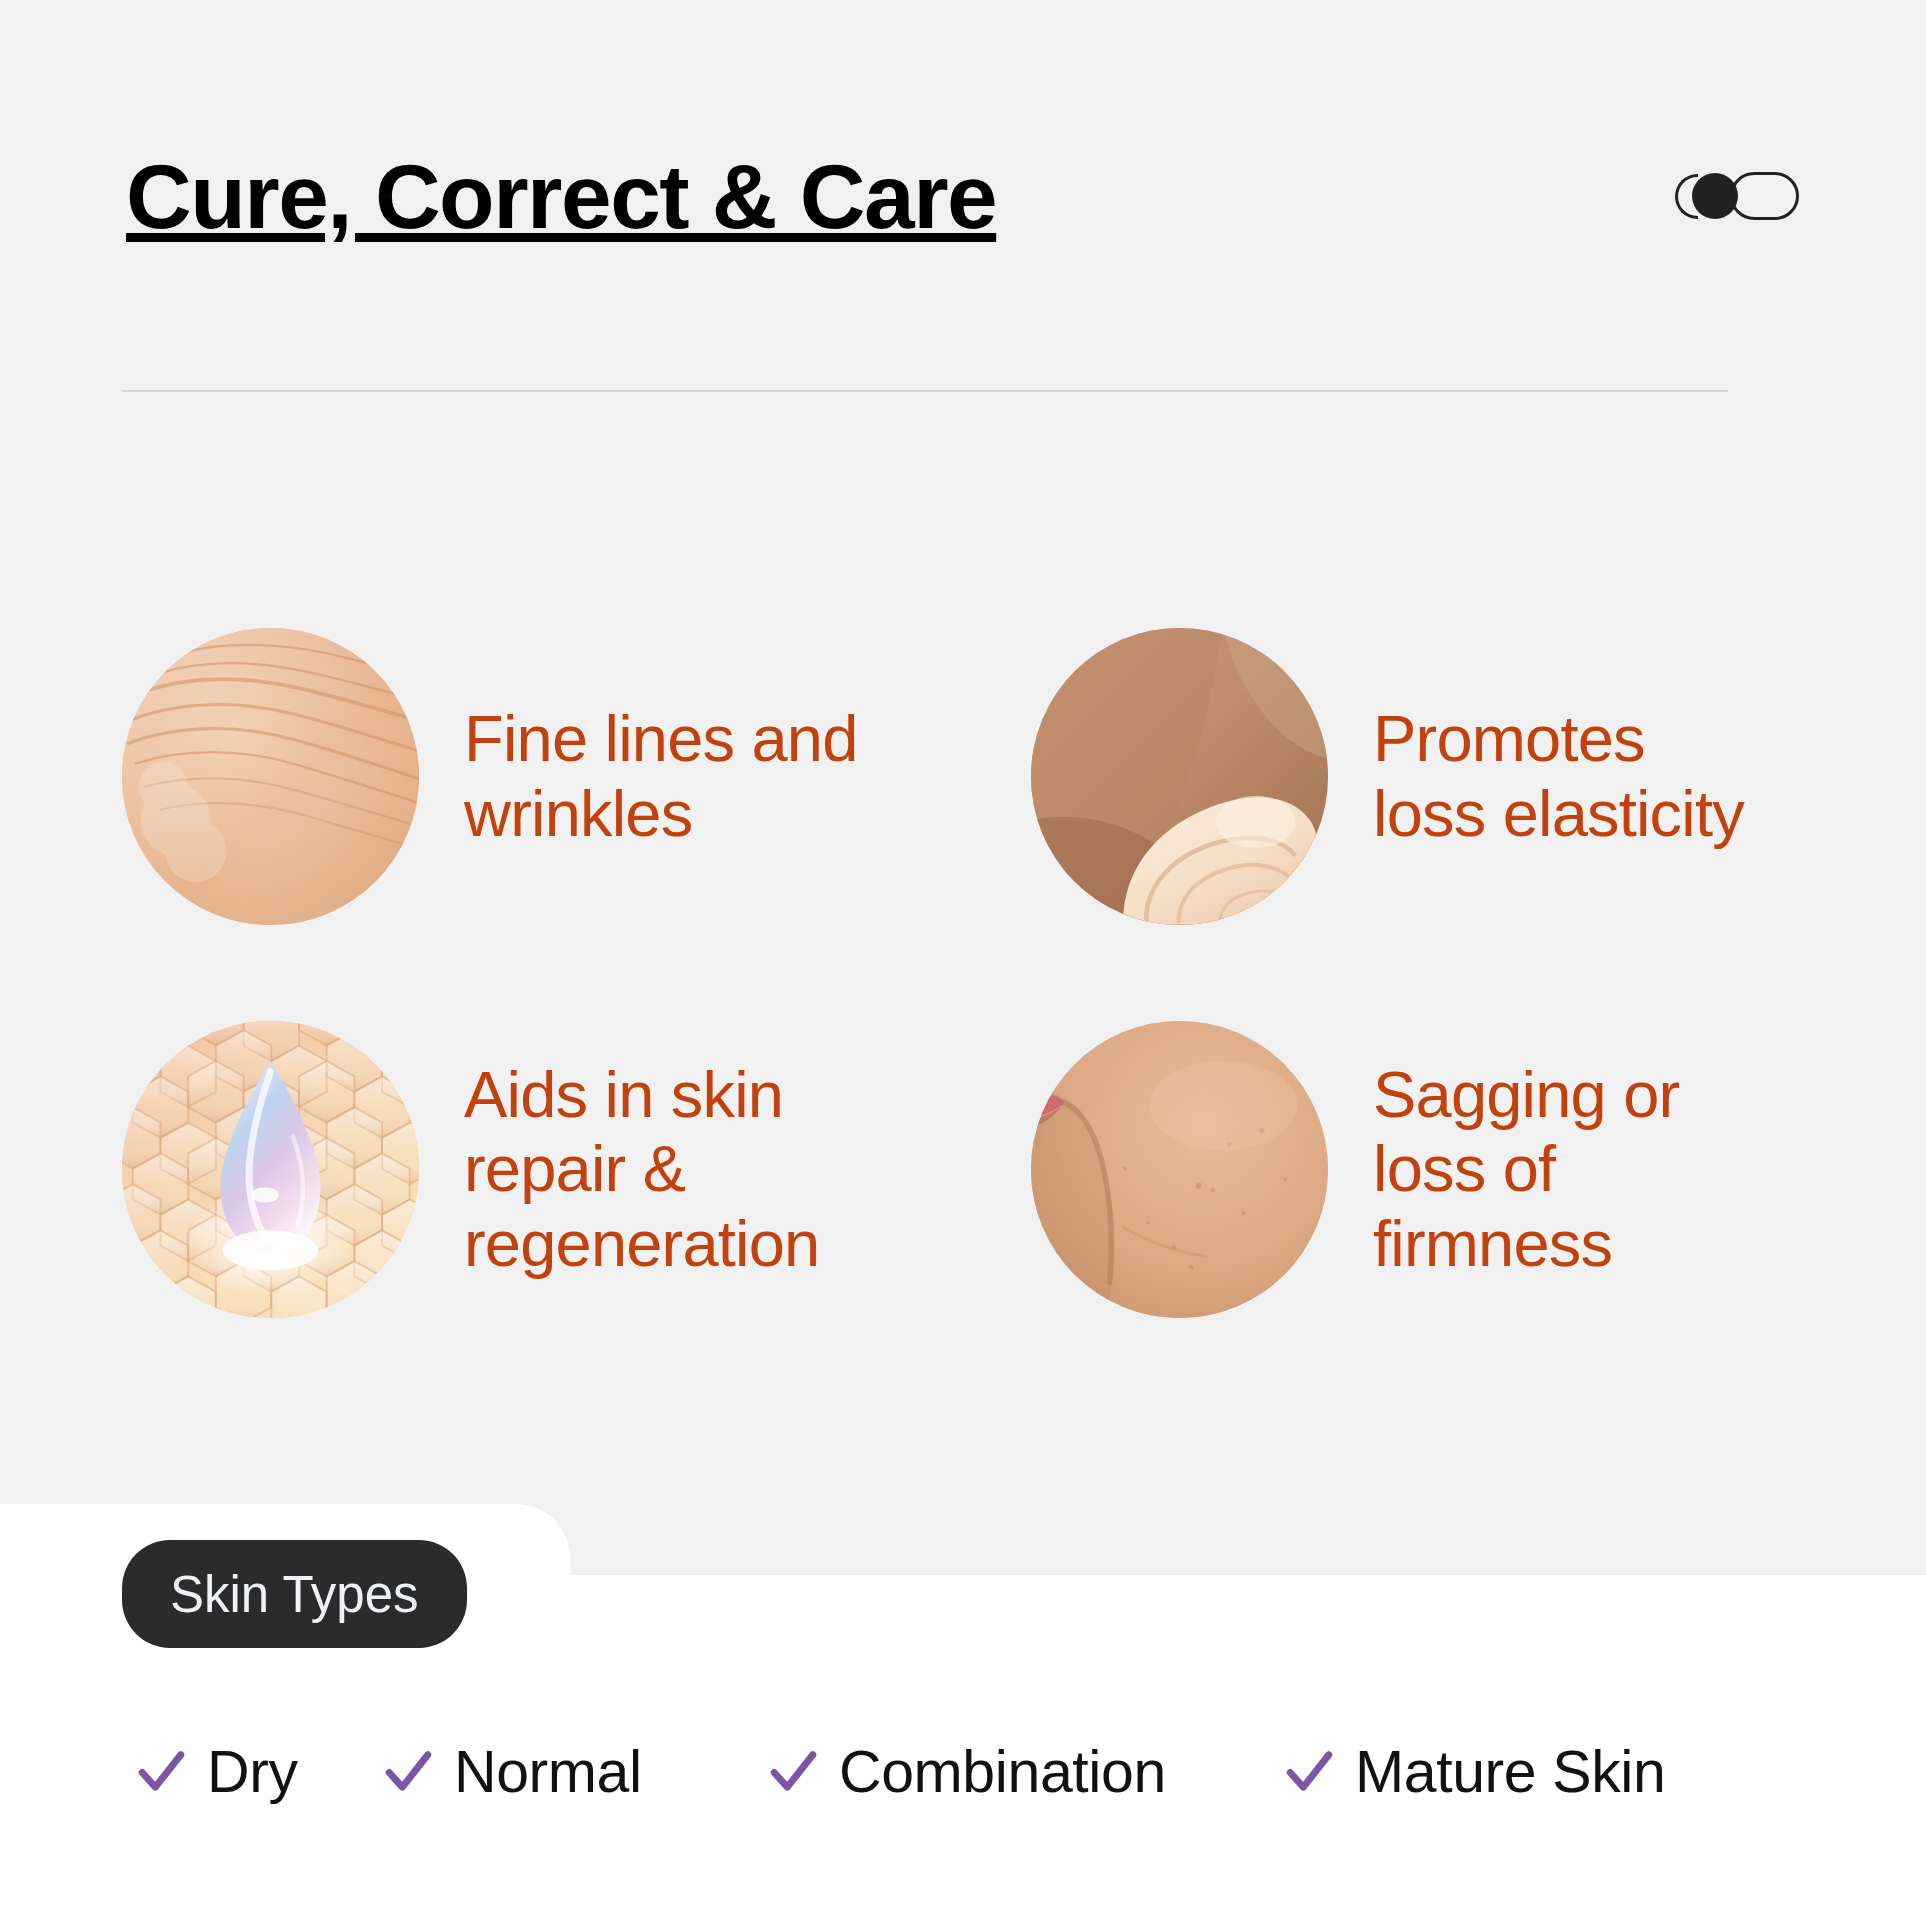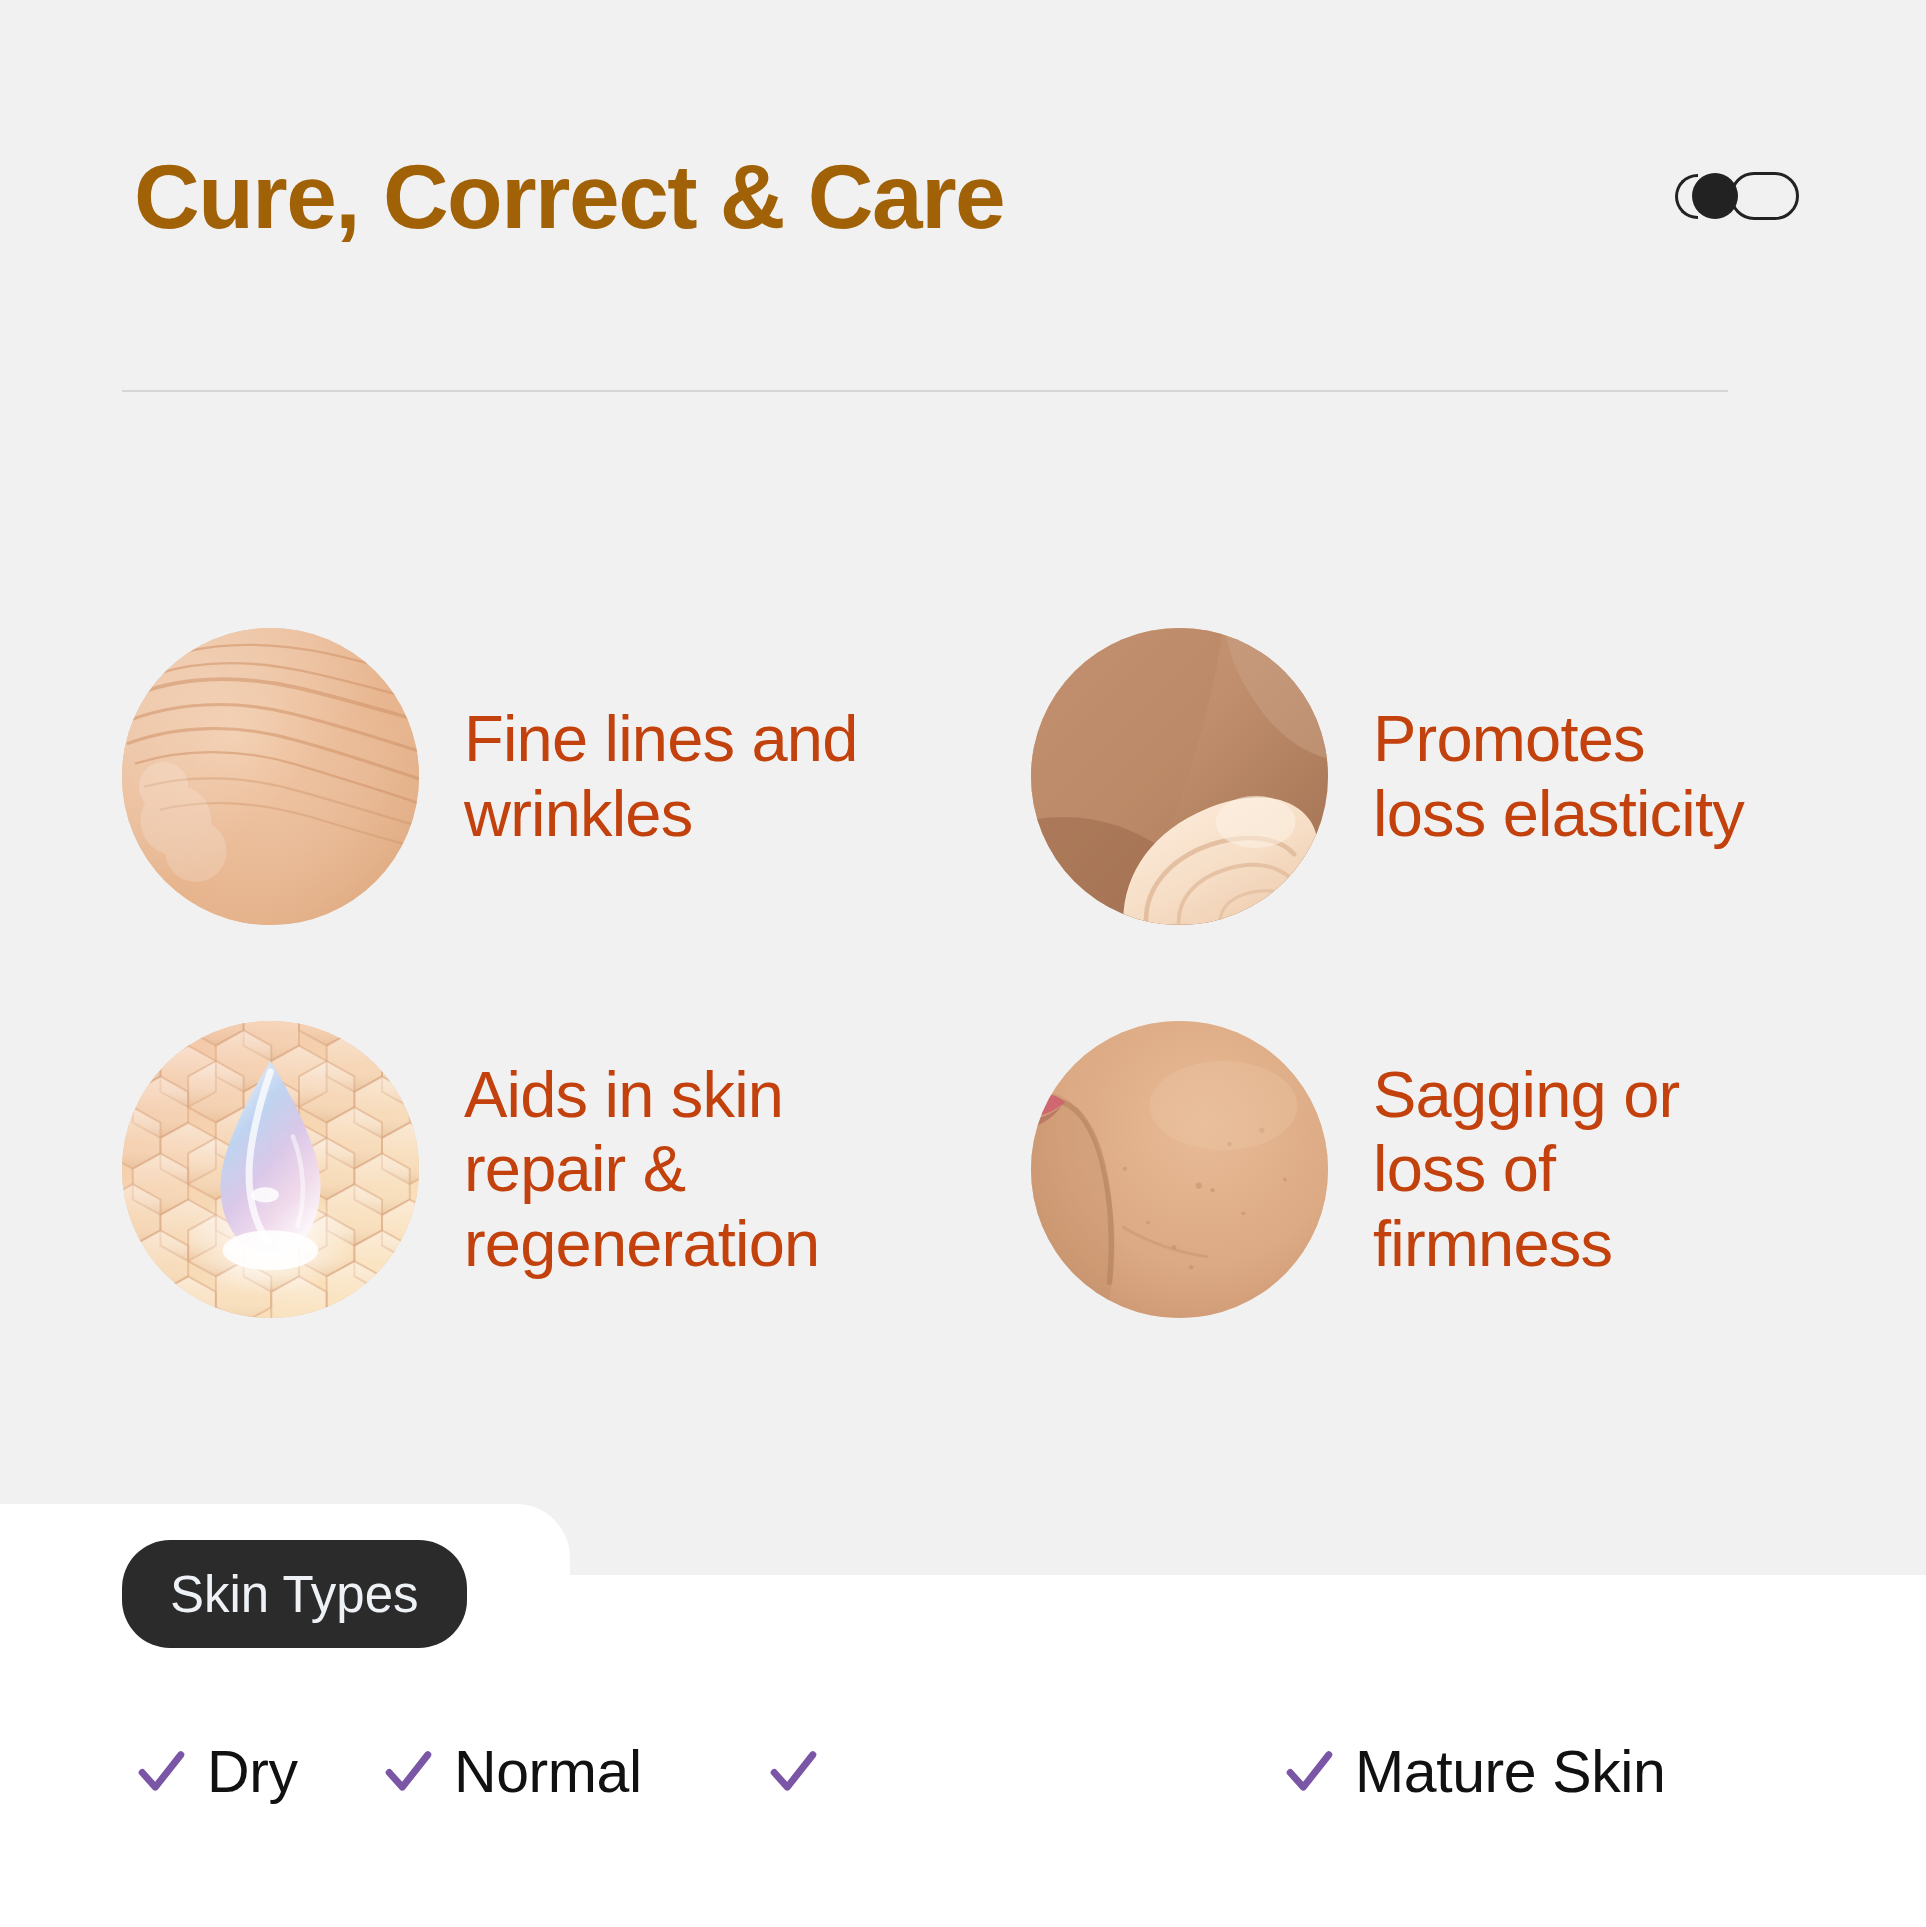--- a/index.html
+++ b/index.html
@@ -33,24 +33,25 @@
     width: 1683px;
     height: 100px;
     display: flex;
     align-items: center;
     justify-content: space-between;
   }
   #page-title {
     font-size: 91px;
     font-weight: 700;
     letter-spacing: -1.5px;
-    color: #a16207;
+    color: #000000;
     line-height: 1;
     white-space: nowrap;
-    margin: 12px;
+    margin: 4px;
+    text-decoration: underline;
   }
 
   
   #brand-mark {
     display: flex;
     align-items: center;
     height: 66px;
     margin-right: 6.2px;
   }
   .bm-halfcircle {
@@ -458,20 +459,21 @@
     <svg class="check-icon" viewBox="0 0 66 66">
       <path d="M8 33 L25 52 L58 10" fill="none" stroke="#7b55a6" stroke-width="9" stroke-linecap="round" stroke-linejoin="round"></path>
     </svg>
     <span class="skin-type-label">Normal</span>
   </div>
 
   <div class="skin-type-item i2">
     <svg class="check-icon" viewBox="0 0 66 66">
       <path d="M8 33 L25 52 L58 10" fill="none" stroke="#7b55a6" stroke-width="9" stroke-linecap="round" stroke-linejoin="round"></path>
     </svg>
+    <span class="skin-type-label">Combination</span>
   </div>
 
   <div class="skin-type-item i3">
     <svg class="check-icon" viewBox="0 0 66 66">
       <path d="M8 33 L25 52 L58 10" fill="none" stroke="#7b55a6" stroke-width="9" stroke-linecap="round" stroke-linejoin="round"></path>
     </svg>
     <span class="skin-type-label">Mature Skin</span>
   </div>
 
 </div>

